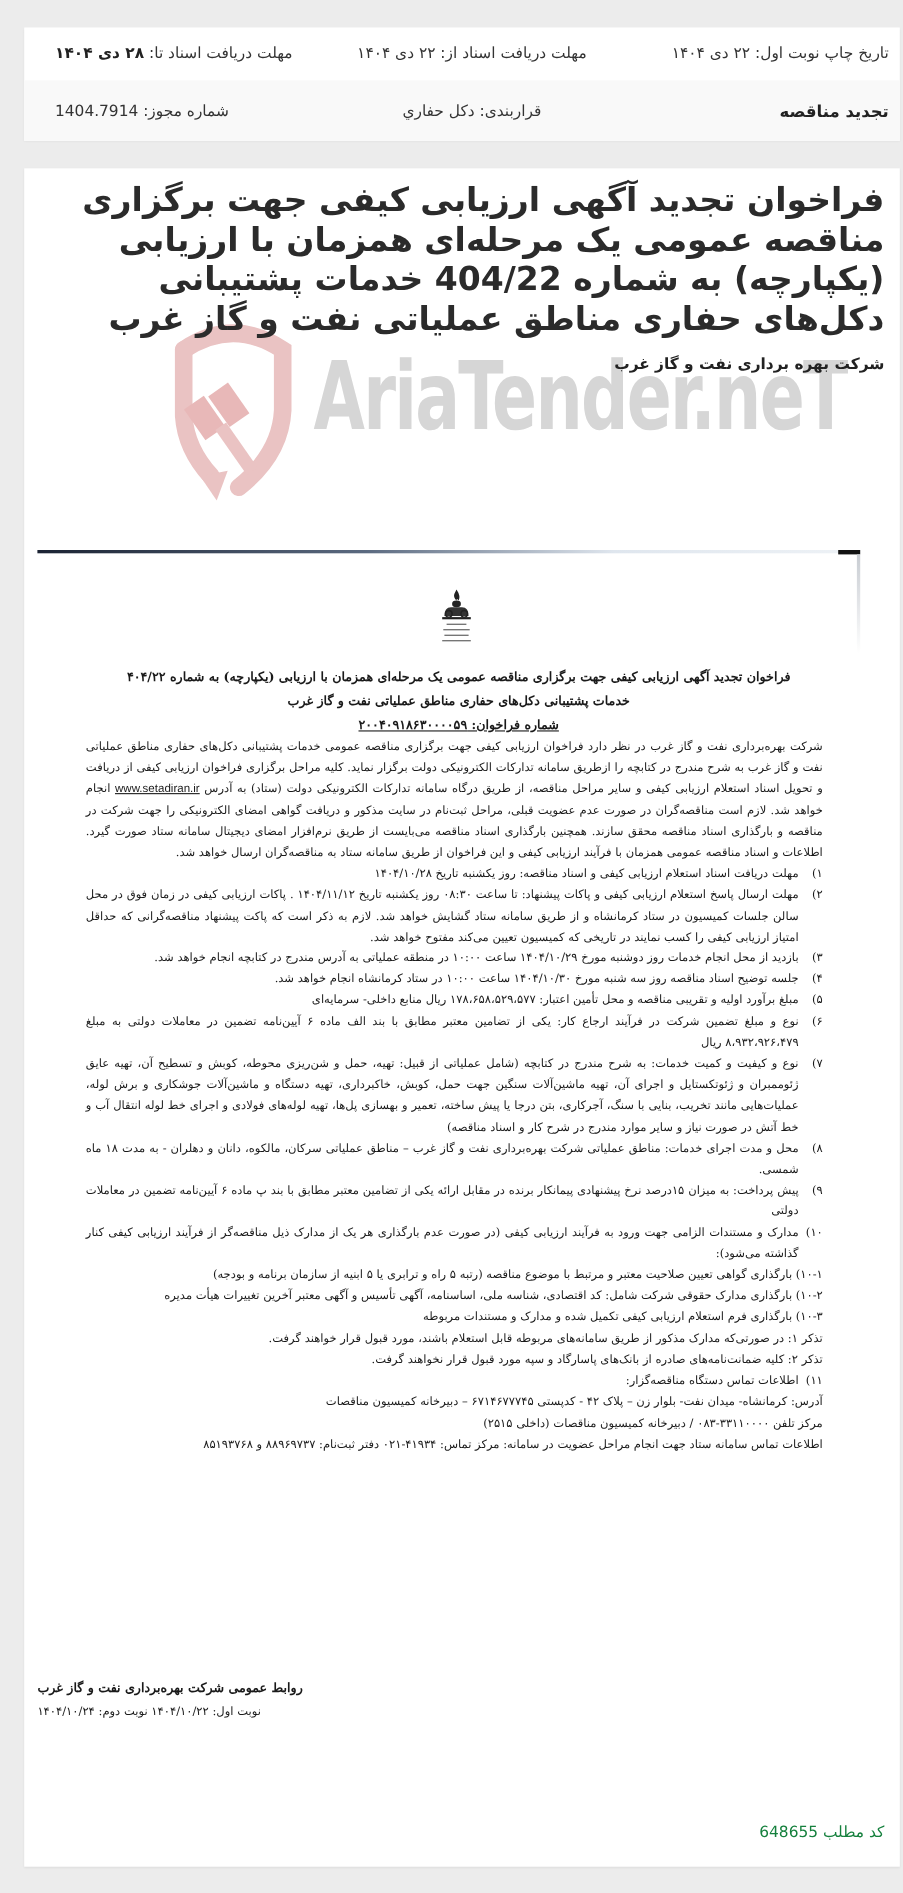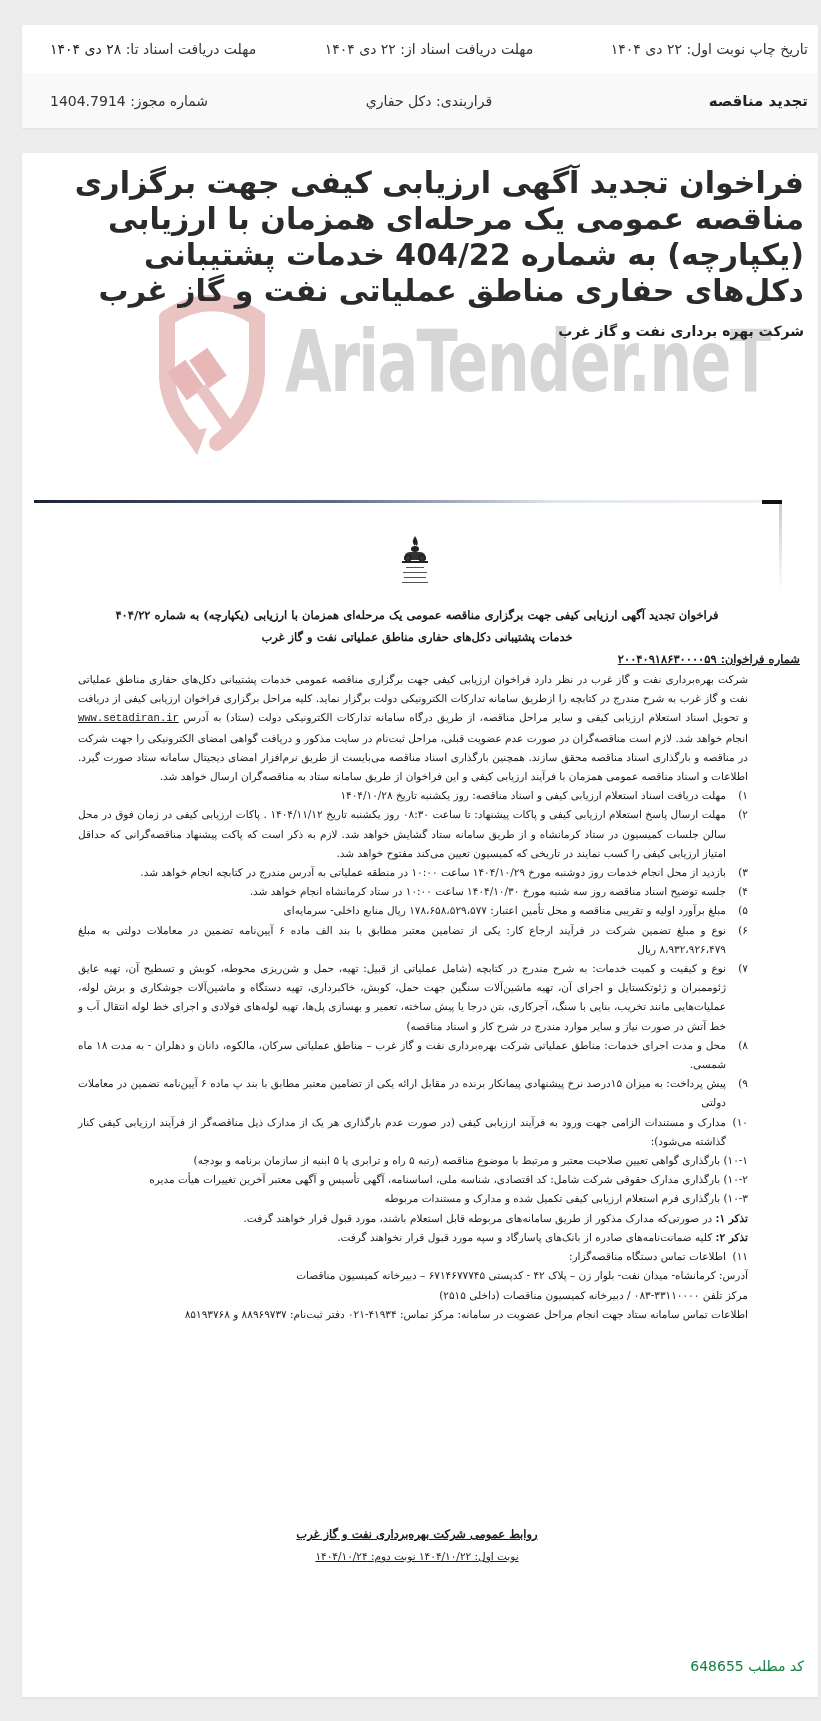--- a/index.html
+++ b/index.html
@@ -21,21 +21,21 @@
     height: 48px; padding: 0 8px;
   }
   .info-row.alt { background: #f9f9f9; height: 55px; }
   .info-cell {
     flex: 1; font-size: 14px; color: #333; white-space: nowrap;
     display: flex; justify-content: center;
   }
   .info-cell.first { justify-content: flex-start; padding-right: 2px; }
   .info-cell.last { justify-content: flex-end; padding-left: 20px; }
   .info-row.alt .info-cell.first { justify-content: flex-start; }
-  .info-cell b { font-weight: normal; color: #222; }
+  .info-cell b { font-weight: bold; color: #222; }
   .cell-strong { font-weight: bold; font-size: 15px; color: #222; }
 
   
   .main-card {
     position: absolute; left: 22px; top: 153px; width: 796px; height: 1544px;
     background: #fff; box-shadow: 0 1px 2px rgba(0,0,0,0.06);
     overflow: hidden;
   }
   .watermark {
     position: absolute; left: 125px; top: 140px; width: 600px; height: 170px;
@@ -72,36 +72,36 @@
     background: linear-gradient(to bottom, #c8ccd2, #fff); }
   .scan-logo { position: absolute; left: 356px; top: 34px; width: 50px; height: 60px; }
   .scan-inner {
     position: absolute; left: 0; top: 0; width: 766px; direction: rtl;
     font-family: "DejaVu Serif", "Liberation Serif", serif; color: #1a1a1a;
   }
   .scan-head {
     position: absolute; top: 104px; left: 0; width: 766px; text-align: center;
     font-size: 11.5px; font-weight: bold; line-height: 22px;
   }
-  .scan-head .u { text-decoration: underline; text-align: right; }
+  .scan-head .u { text-decoration: underline; }
   .scan-body {
     position: absolute; top: 170px; right: 52px; width: 670px;
     font-size: 10.5px; line-height: 19.2px; text-align: justify;
   }
   .scan-body p { margin: 0; }
-  .scan-body .link { text-decoration: underline; font-family: Liberation Mono, monospace; }
+  .scan-body .link { text-decoration: underline; font-family: Liberation Sans, sans-serif; }
   .li { display: flex; }
   .li .n { width: 22px; flex: none; }
   .li .t { flex: 1; }
   .sub { padding-right: 0; }
-  .note b { font-weight: bold; }
+  .note b { font-weight: normal; }
   .contact { padding-right: 0; }
   .scan-sign {
-    position: absolute; top: 1023px; left: 0; width: 766px; text-align: center;
-    font-size: 11.5px; font-weight: bold; line-height: 22px; text-decoration: underline;
+    position: absolute; top: 1023px; left: 0; width: 766px; text-align: left;
+    font-size: 11.5px; font-weight: bold; line-height: 22px;
   }
   .scan-sign .dates { font-weight: normal; font-size: 10.5px; }
 
   .code {
     position: absolute; right: 14px; top: 1505px;
     font-size: 14px; color: #15803d; z-index: 2; text-align: right;
   }
 </style>
 </head>
 <body>

